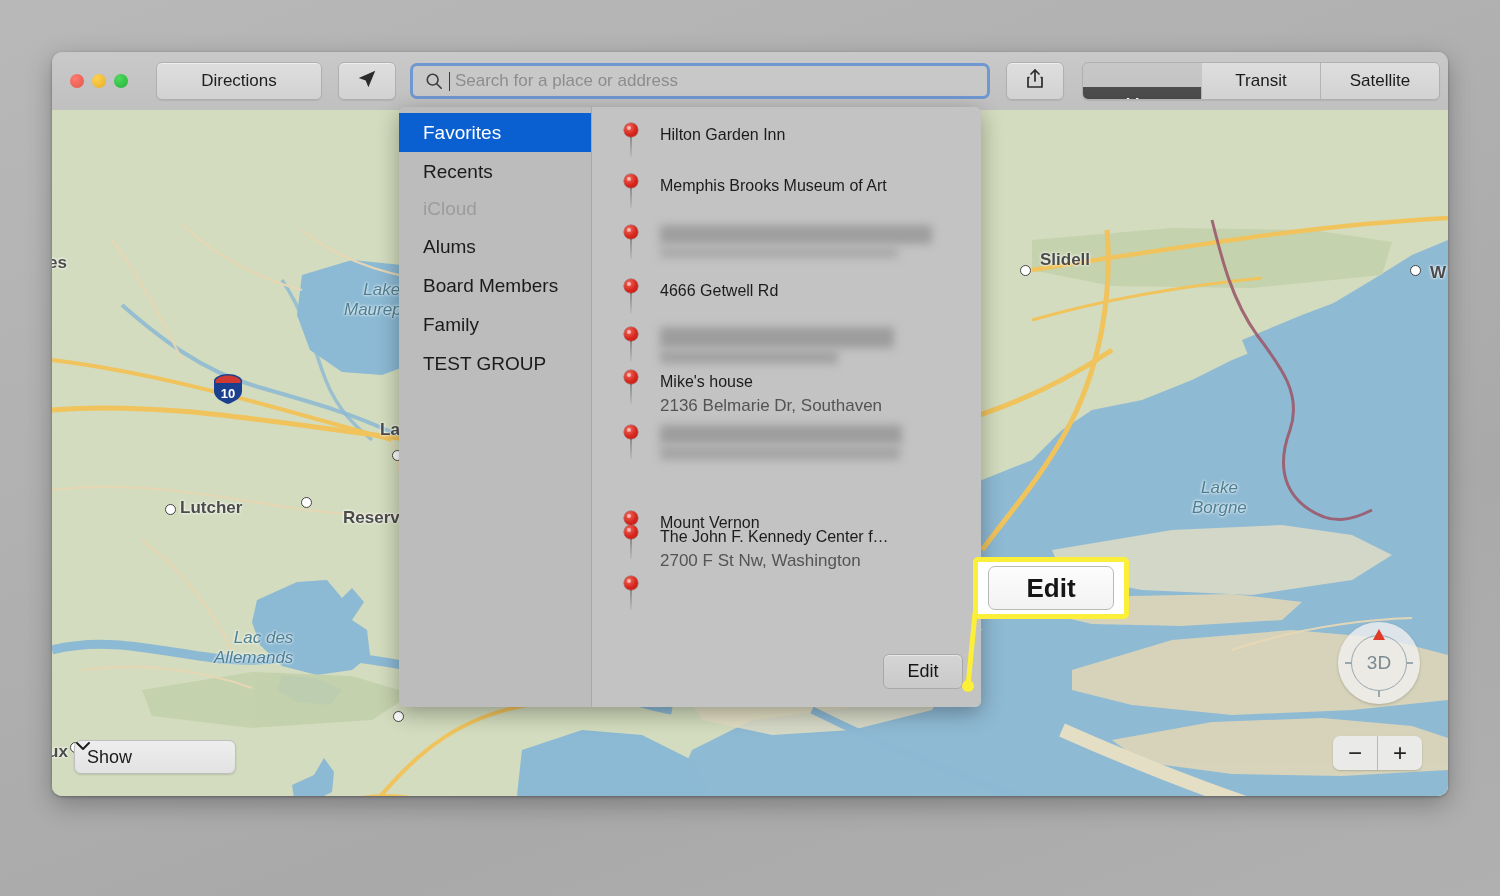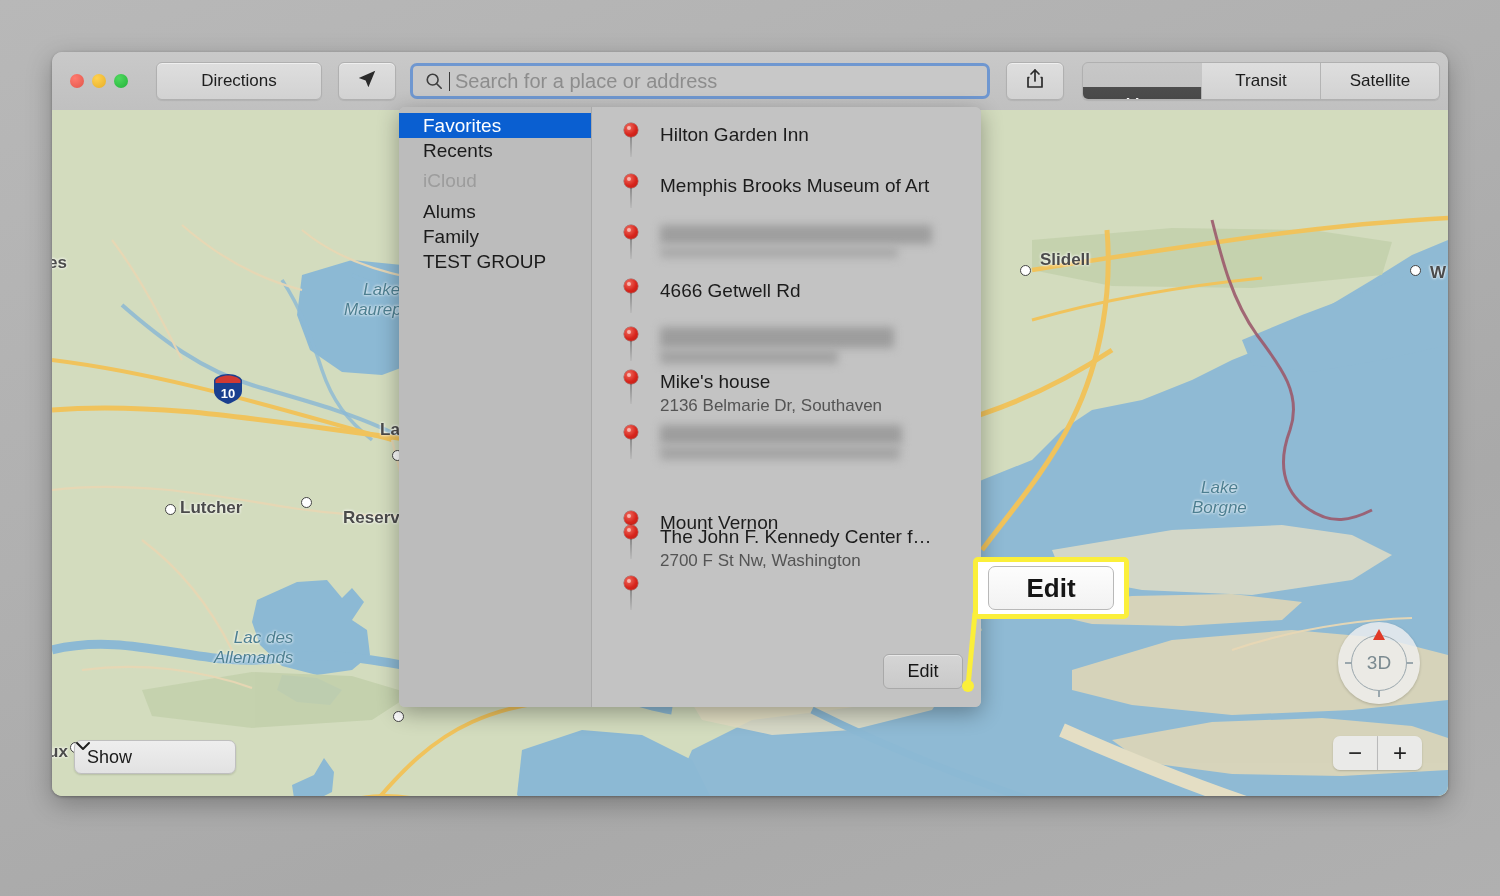--- a/index.html
+++ b/index.html
@@ -73,21 +73,21 @@
   }
   .mag {
     width: 18px; height:18px; margin-left: 4px; margin-right: 6px;
     flex: none;
   }
   #caret {
     width: 1px; height: 19px; background: #3a3a3a; margin-right: 5px;
   }
   #search-input {
     border: none; outline: none; background: transparent;
-    font-size: 20px; color: #8d8d8d;
+    font-size: 17px; color: #8d8d8d;
     font-family: "Liberation Sans", sans-serif;
     width: 100%; padding:0;
   }
   #search-input::placeholder { color: #8d8d8d; opacity: 1; }
 
   #share-btn { margin-left: 16px; width: 56px; height: 36px; }
 
   #segmented {
     margin-left: 18px;
     display: flex;
@@ -157,21 +157,21 @@
     z-index: 20;
   }
   #panel-sidebar {
     width: 193px;
     background: #bcbcbc;
     border-right: 1px solid #a9a9a9;
     padding-top: 6px;
     box-sizing: border-box;
   }
   .side-item {
-    height: 25px;
+    height: 39px;
     display: flex; align-items: center;
     padding-left: 24px;
     font-size: 19px;
     color: #1b1b1b;
     cursor: default;
   }
   .side-item.selected {
     background: #0a5fd1;
     color: #ffffff;
   }
@@ -206,21 +206,21 @@
     content:''; position:absolute; left:3px; top:2.5px;
     width: 4px; height:4px; border-radius:50%;
     background: rgba(255,255,255,0.55);
   }
   .pin .stick {
     width: 2px; height: 20px; margin-left: 6px;
     background: linear-gradient(to bottom, #8b8b8b, rgba(140,140,140,0.15));
   }
   .row-text { margin-left: 36px; padding-top: 0px; }
   .row-title {
-    font-size: 19px; color: #1c1c1c; line-height: 24px;
+    font-size: 16px; color: #1c1c1c; line-height: 24px;
     white-space: nowrap;
   }
   .row-sub {
     font-size: 17px; color: #545454; line-height: 23px;
     white-space: nowrap;
   }
   
   .redact { margin-left: 36px; }
   .blurbar {
     filter: blur(4px);
@@ -550,20 +550,23 @@
         <div class="side-item">
           <span>Recents</span>
         </div>
         <div class="side-item header">
           <span>iCloud</span>
         </div>
         <div class="side-item">
           <span>Alums</span>
         </div>
         <div class="side-item">
+          <span>Board Members</span>
+        </div>
+        <div class="side-item">
           <span>Family</span>
         </div>
         <div class="side-item">
           <span>TEST GROUP</span>
         </div>
       </div>
 
       <div id="panel-list">
 
         <div class="result-row" style="position:absolute; top:16px; left:0; right:0;">

